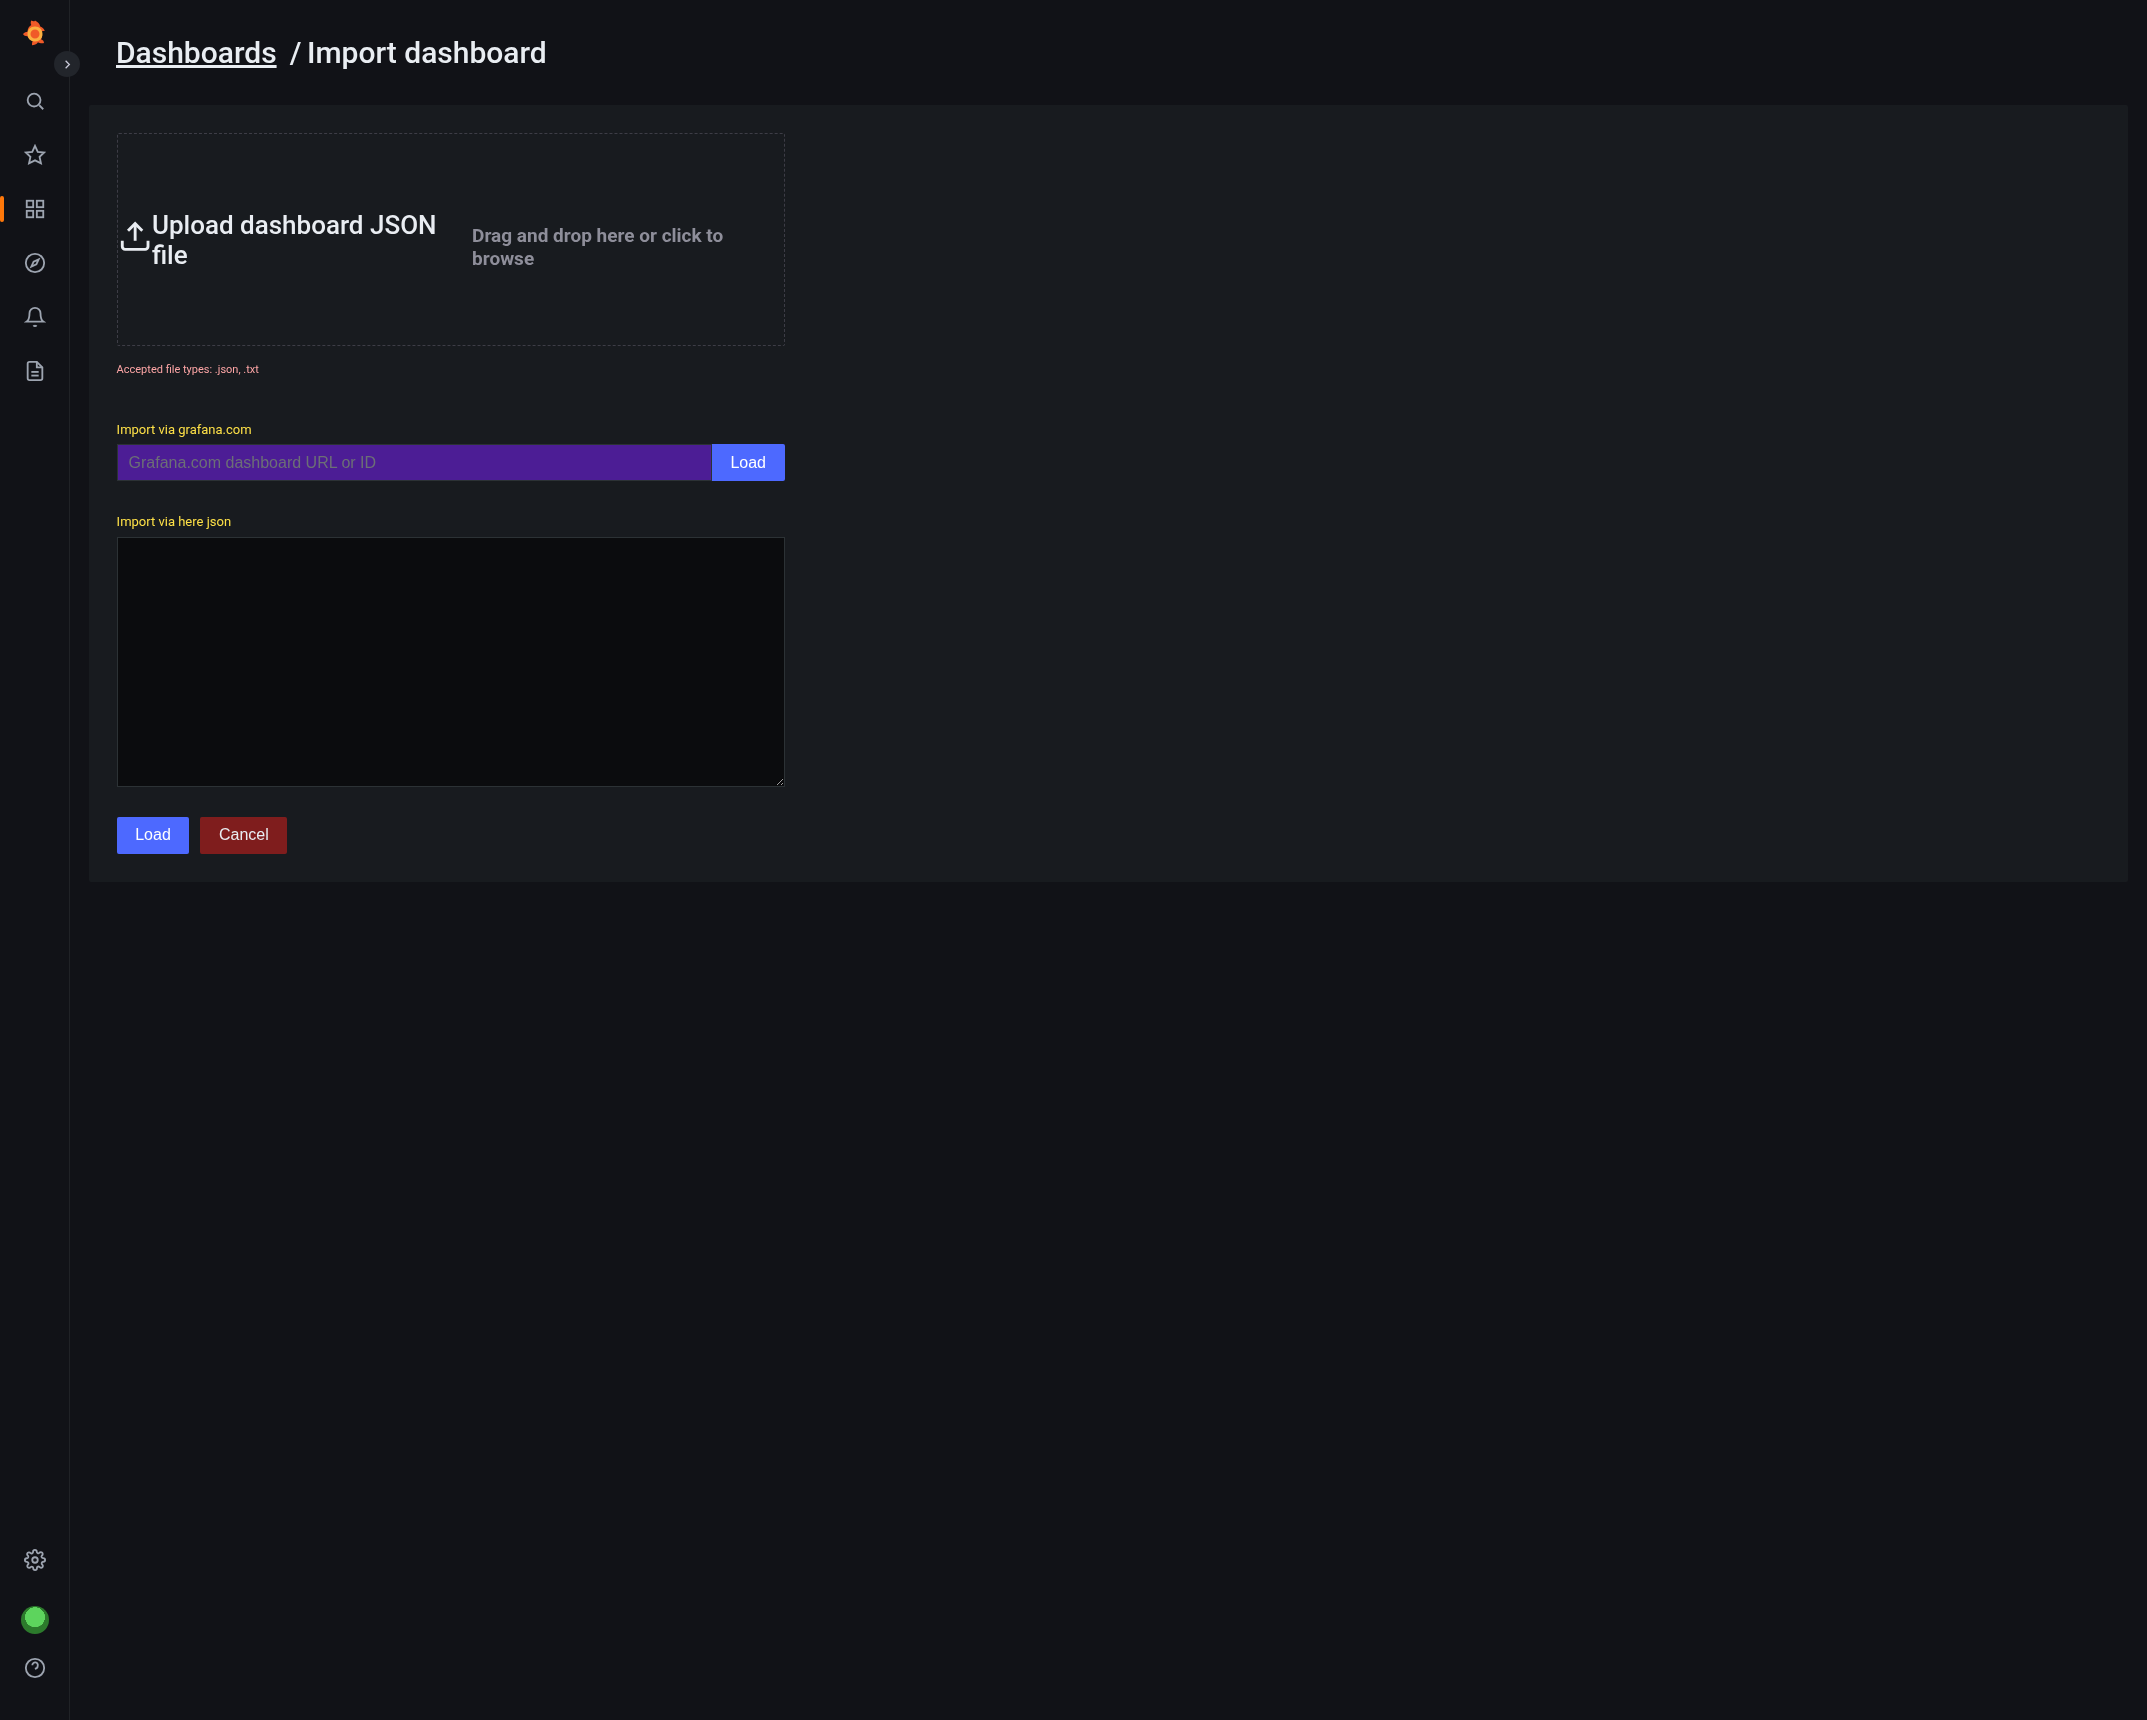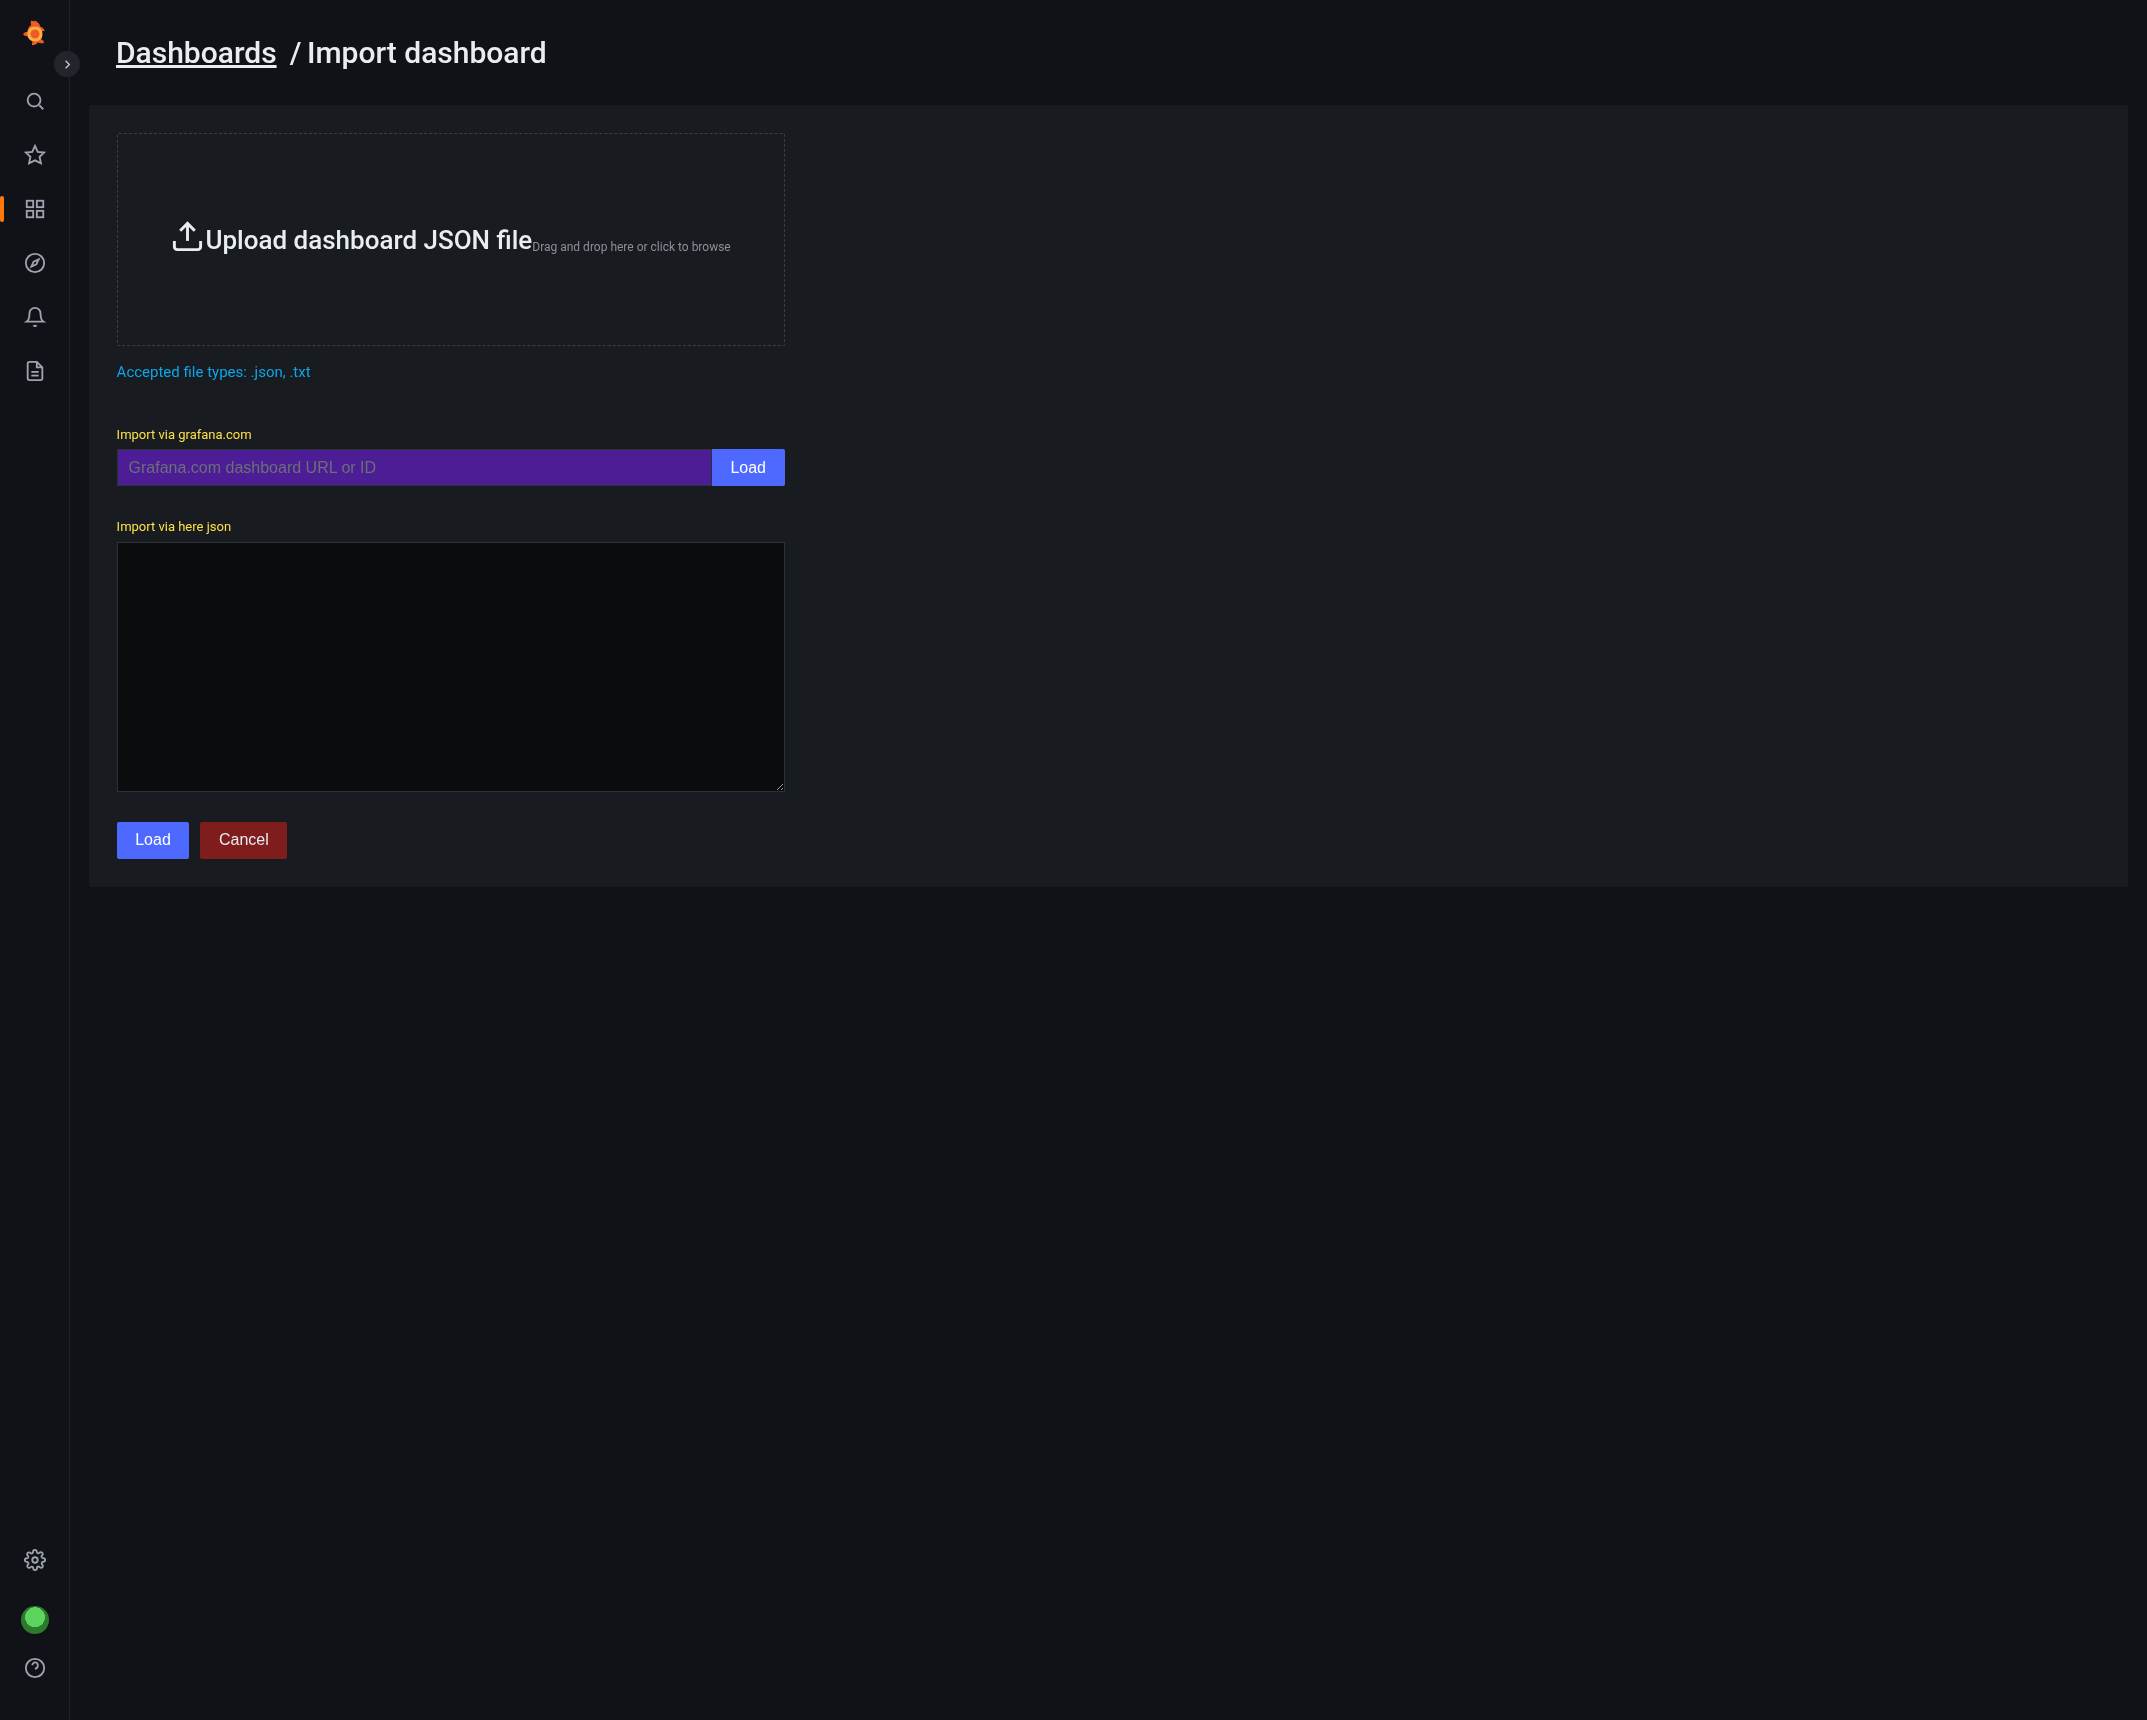--- a/index.html
+++ b/index.html
@@ -69,22 +69,22 @@
   .dropzone {
     border:0.9px dashed #3d3d46;
     border-radius:1.9px;
     height:213px;
     display:flex; flex-direction:row; align-items:center; justify-content:center;
     cursor:pointer;
     background:#181b1f;
   }
   .dropzone svg { width:35px; height:35px; color:#e9edf2; margin-bottom:7.4px; }
   .dropzone-title { font-size:26px; color:#e9edf2; font-weight:500; }
-  .dropzone-sub { margin-top:14px; font-size:12px; color:#8e8e9a; }
-  .helper { margin-top:16.7px; font-size:15px; color:#0ea5e9; }
+  .dropzone-sub { margin-top:14px; font-size:19px; color:#8e8e9a;font-weight:bold; }
+  .helper { margin-top:16.7px; font-size:11px; color:#fca5a5; }
 
   .field-label { margin-top:46px; font-size:13px; color:#fde047; margin-bottom:7.4px; }
   .field-label.second { margin-top:33px; }
   .row { display:flex; }
   .text-input {
     flex:1; height:37px;
     background:#4c1d95; border:0.9px solid #2c3235;
     color:#ccccdc; font-size:16px; padding:0 11px;
     outline:none;
   }

